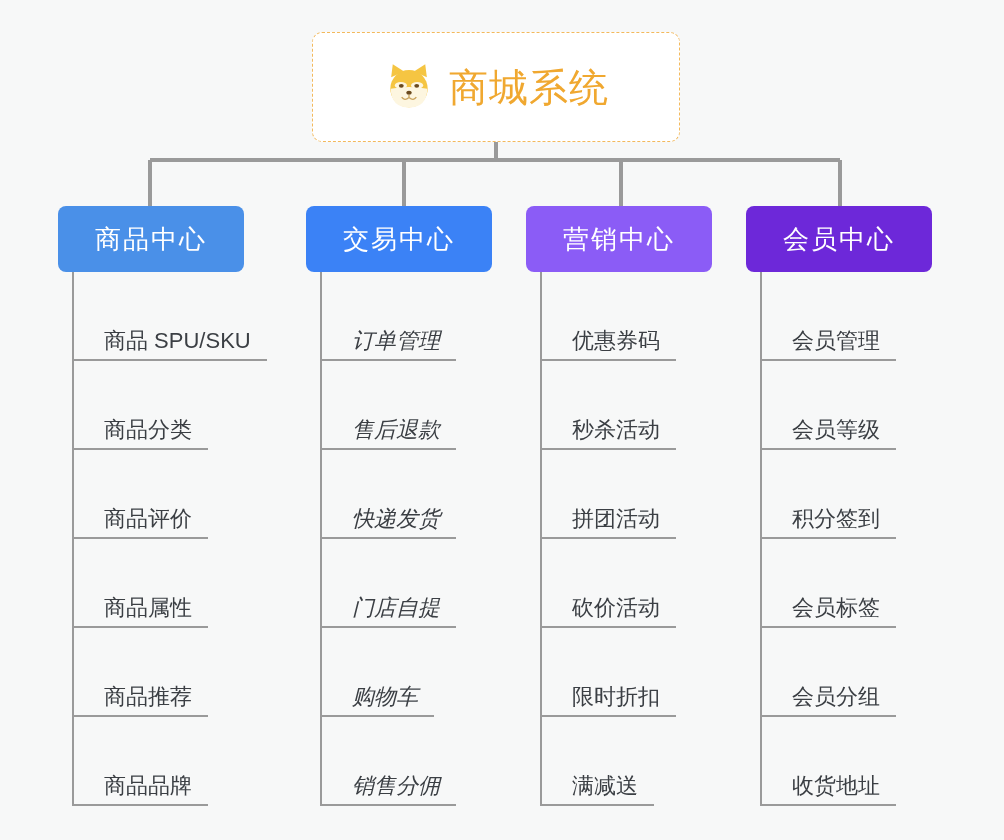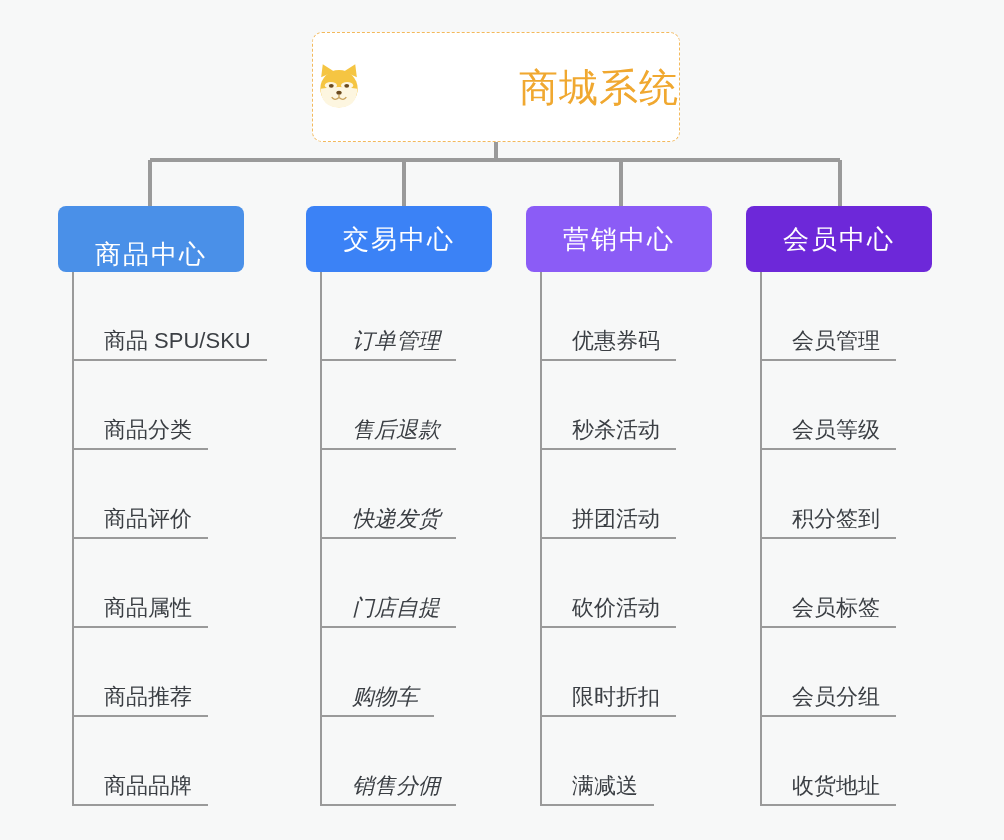--- a/index.html
+++ b/index.html
@@ -25,21 +25,21 @@
     left: 312px;
     top: 32px;
     width: 368px;
     height: 110px;
     box-sizing: border-box;
     background: #ffffff;
     border: 1px dashed #f3b95c;
     border-radius: 10px;
     display: flex;
     align-items: center;
-    justify-content: space-between;
+    justify-content: center;
     gap: 14px;
   }
   .root-title {
     color: #f0a830;
     font-size: 39px;
     line-height: 1;
     letter-spacing: 1px;
     white-space: nowrap;
   }
   .shiba-icon {
@@ -144,21 +144,21 @@
 
         <path d="M32 41.5 L32 45" stroke="#c9a25a" stroke-width="1.6" fill="none"></path>
         <path d="M32 45 Q26.5 49.5 23 44.5" stroke="#c9a25a" stroke-width="1.6" fill="none"></path>
         <path d="M32 45 Q37.5 49.5 41 44.5" stroke="#c9a25a" stroke-width="1.6" fill="none"></path>
       </svg>
     </span>
     <span class="root-title">商城系统</span>
   </div>
 
   <div class="column" style="left:58px; width:186px;">
-    <div class="cat-box" style="background:#4a90e8;align-items:flex-end;">
+    <div class="cat-box" style="background:#4a90e8;">
       <span>商品中心</span>
     </div>
     <div class="leaf-list" style="margin-left:14px;">
       <span class="leaf-spine"></span>
       <div class="leaf-item">
           <span class="leaf-inner">商品 SPU/SKU</span>
         </div>
       <div class="leaf-item">
           <span class="leaf-inner">商品分类</span>
         </div>

